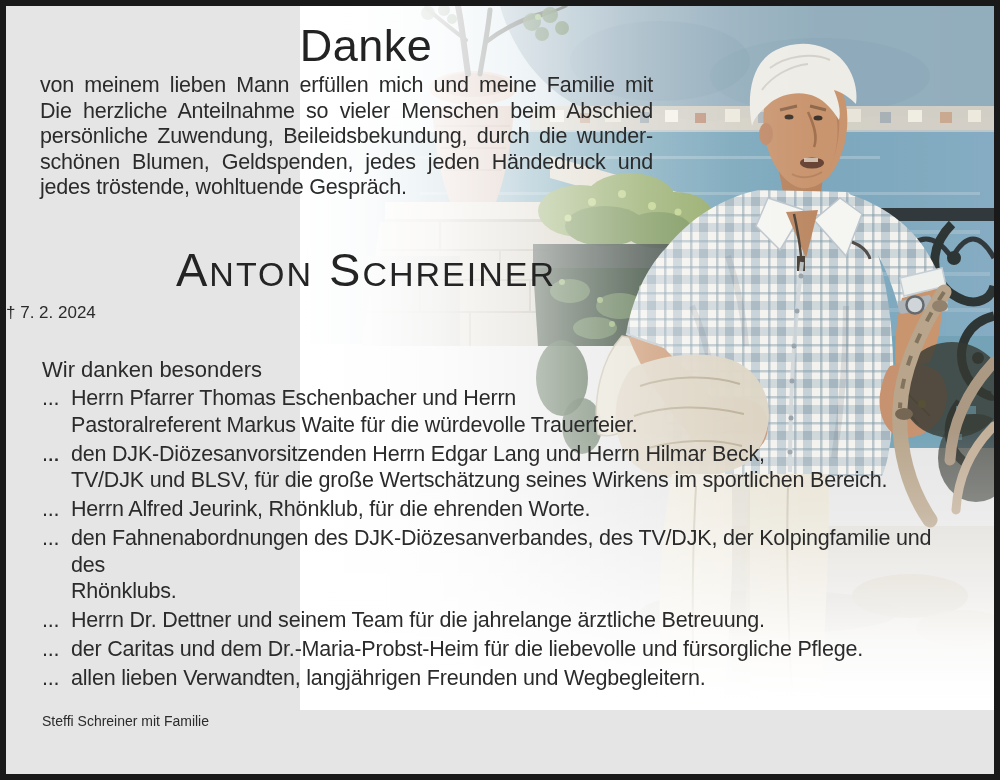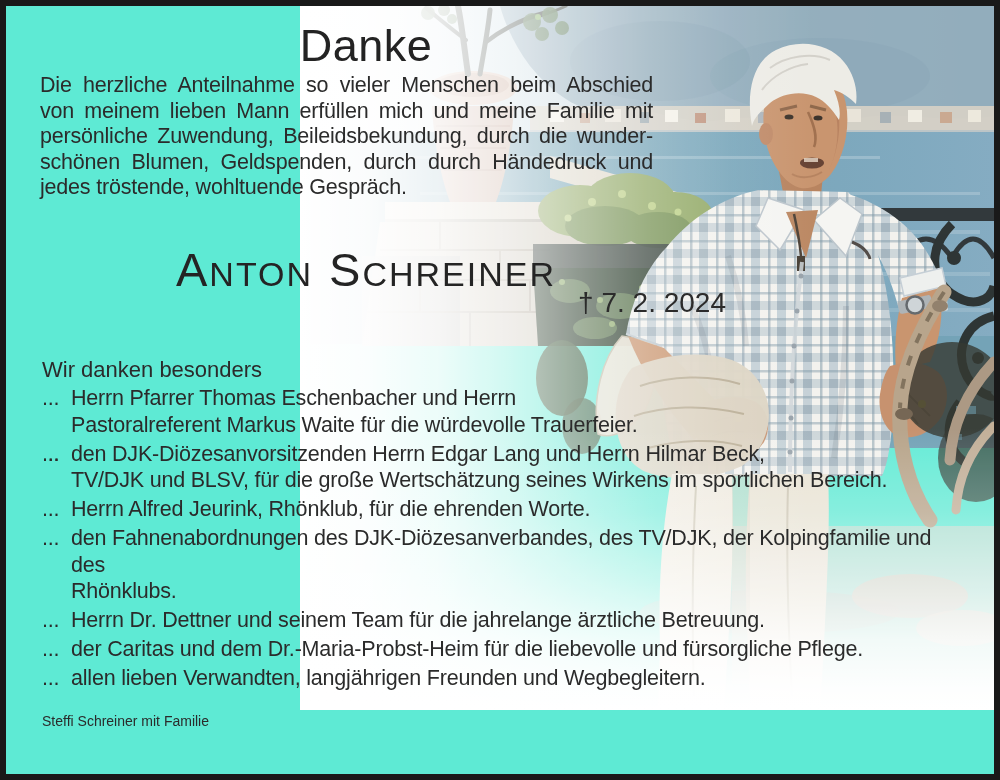--- a/index.html
+++ b/index.html
@@ -1,21 +1,21 @@
 <!DOCTYPE html>
 <html><head>
 <meta charset="utf-8">
 <style>
   html,body { margin:0; padding:0; background:#444; }
   .page {
     position:relative;
     width:1000px; height:780px;
     box-sizing:border-box;
     border:6px solid #191919;
-    background:#5eead4;
+    background:#e5e5e5;
     overflow:hidden;
     font-family:"Liberation Sans", sans-serif;
     color:#2d2d2d;
   }
   .photo-wrap { position:absolute; left:294px; top:0; width:694px; height:704px; }
   .photo-wrap svg { display:block; width:694px; height:704px; }
 
   .title {
     position:absolute; left:0; top:17px; width:720px;
     text-align:center; font-size:45px; line-height:1; color:#232323;
@@ -31,22 +31,22 @@
 
   .name-block {
     position:absolute; left:0; top:240px; width:720px;
     text-align:center; color:#242424; line-height:1;
   }
   .name-word { letter-spacing:2px; }
   .name-word + .name-word { margin-left:16px; }
   .cap-big { font-size:47px; }
   .cap-small { font-size:34px; }
   .death-date {
-    position:absolute; left:0; top:281px; width:720px;
-    text-align:right; font-size:28px; color:#2b2b2b;
+    position:absolute; left:0; top:297px; width:720px;
+    text-align:left; font-size:17px; color:#2b2b2b;
   }
   .thanks-heading {
     position:absolute; left:36px; top:351px;
     font-size:22px; color:#2b2b2b;
   }
   .thanks-list {
     position:absolute; left:36px; top:379px; width:924px;
     font-size:21.5px; line-height:26.5px; color:#2b2b2b;
     letter-spacing:-0.2px;
   }
@@ -360,24 +360,24 @@
 
       <rect x="0" y="0" width="694" height="704" fill="url(#fadeL)"></rect>
       <rect x="0" y="0" width="694" height="704" fill="url(#fadeB)"></rect>
       <rect x="0" y="0" width="694" height="704" fill="#ffffff" opacity="0.05"></rect>
     </svg>
   </div>
 
   <div class="title">Danke</div>
 
   <div class="intro" id="intro">
+      <div class="jline">von meinem lieben Mann erfüllen mich und meine Familie mit</div>
       <div class="jline">Die herzliche Anteilnahme so vieler Menschen beim Abschied</div>
-      <div class="jline">von meinem lieben Mann erfüllen mich und meine Familie mit</div>
       <div class="jline">persönliche Zuwendung, Beileidsbekundung, durch die wunder-</div>
-      <div class="jline">schönen Blumen, Geldspenden, durch durch Händedruck und</div>
+      <div class="jline">schönen Blumen, Geldspenden, jedes jeden Händedruck und</div>
       <div class="jline last">jedes tröstende, wohltuende Gespräch.</div>
     </div>
 
   <div class="name-block">
     <span class="name-word"><span class="cap-big">A</span><span class="cap-small">NTON</span></span><span class="name-word"><span class="cap-big">S</span><span class="cap-small">CHREINER</span></span>
   </div>
   <div class="death-date">† 7. 2. 2024</div>
 
   <div class="thanks-heading">Wir danken besonders</div>
   <div class="thanks-list" id="thanks-list">

